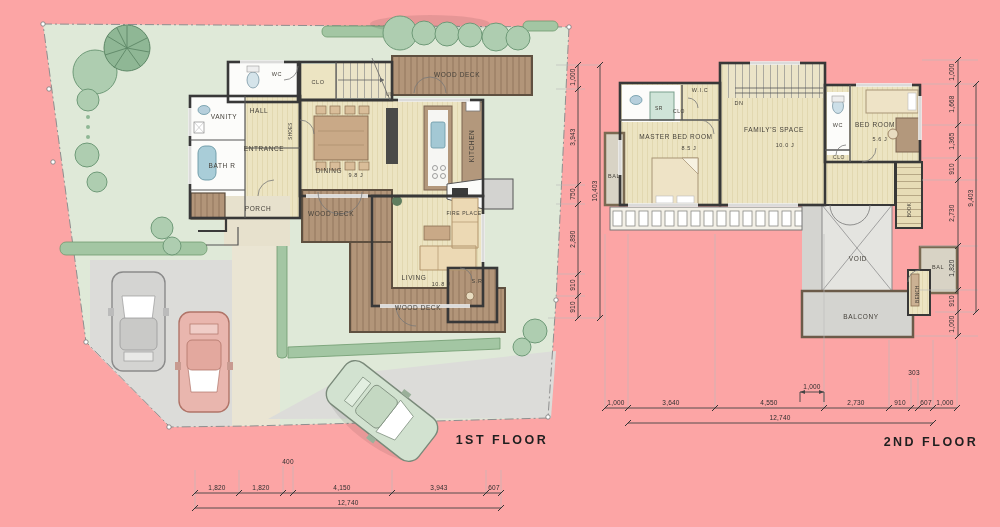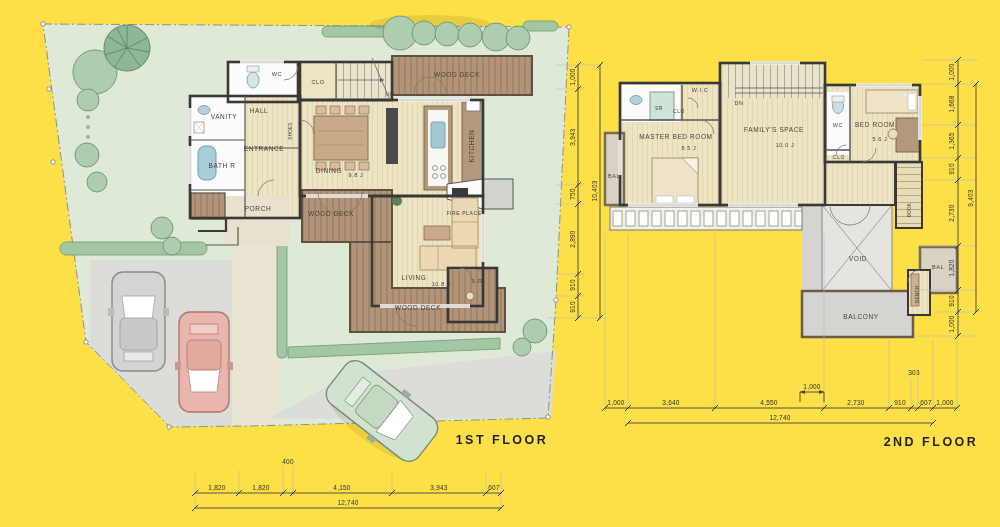--- a/index.html
+++ b/index.html
@@ -1,16 +1,16 @@
 <!DOCTYPE html>
 <html><head>
 <meta charset="utf-8">
 <style>
   html,body{margin:0;padding:0;background:#fff;}
-  .stage{position:relative;width:1000px;height:527px;background:#fde047;overflow:hidden;
+  .stage{position:relative;width:1000px;height:527px;background:#fca5a5;overflow:hidden;
          font-family:"Liberation Sans",sans-serif;}
   .stage svg{position:absolute;left:0;top:0;}
   .hl,.vl{position:absolute;transform:translate(-50%,-50%);font-size:6.5px;color:#45413a;
       letter-spacing:.6px;white-space:nowrap;font-family:"Liberation Sans",sans-serif;}
   .vl{transform:translate(-50%,-50%) rotate(-90deg);}
   .dm{color:#2e2e2e;letter-spacing:.2px;font-size:6.5px;}
   .s5{font-size:5px;}.s55{font-size:5.5px;}.s45{font-size:4.5px;letter-spacing:.3px;}
   .t{font-size:12.5px;font-weight:700;letter-spacing:2.5px;color:#1f1f1f;}
 </style>
 </head>

